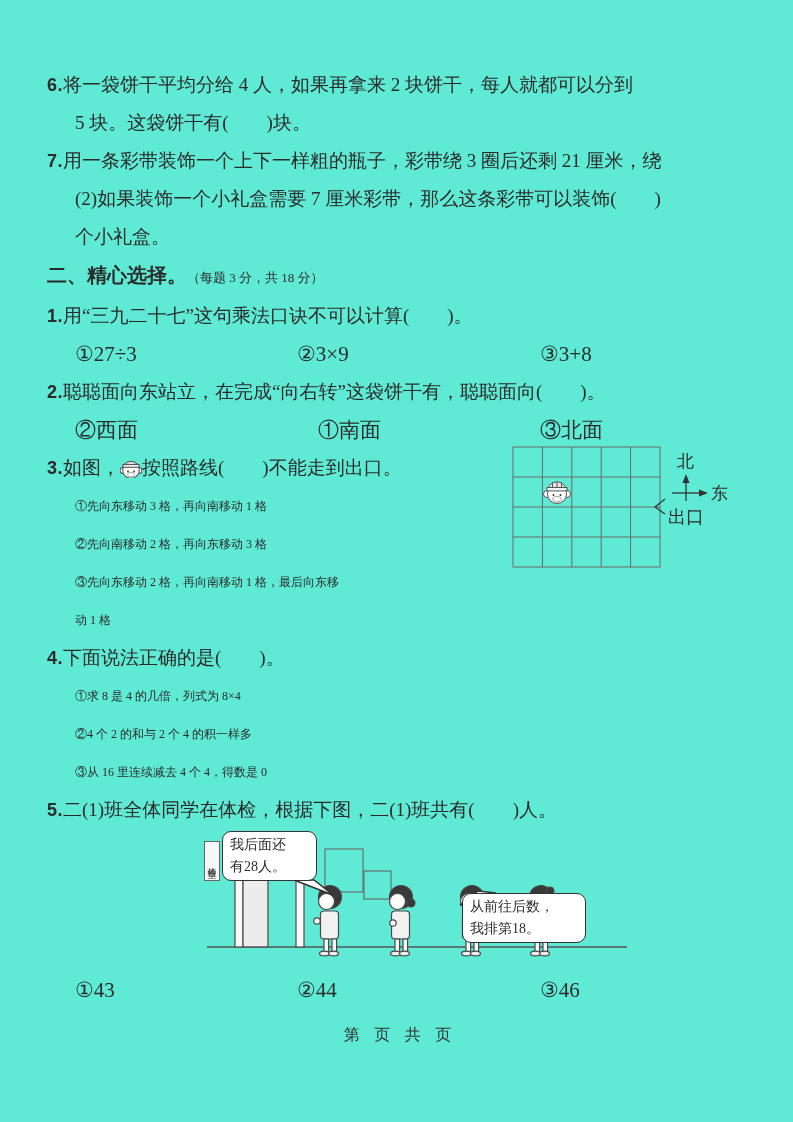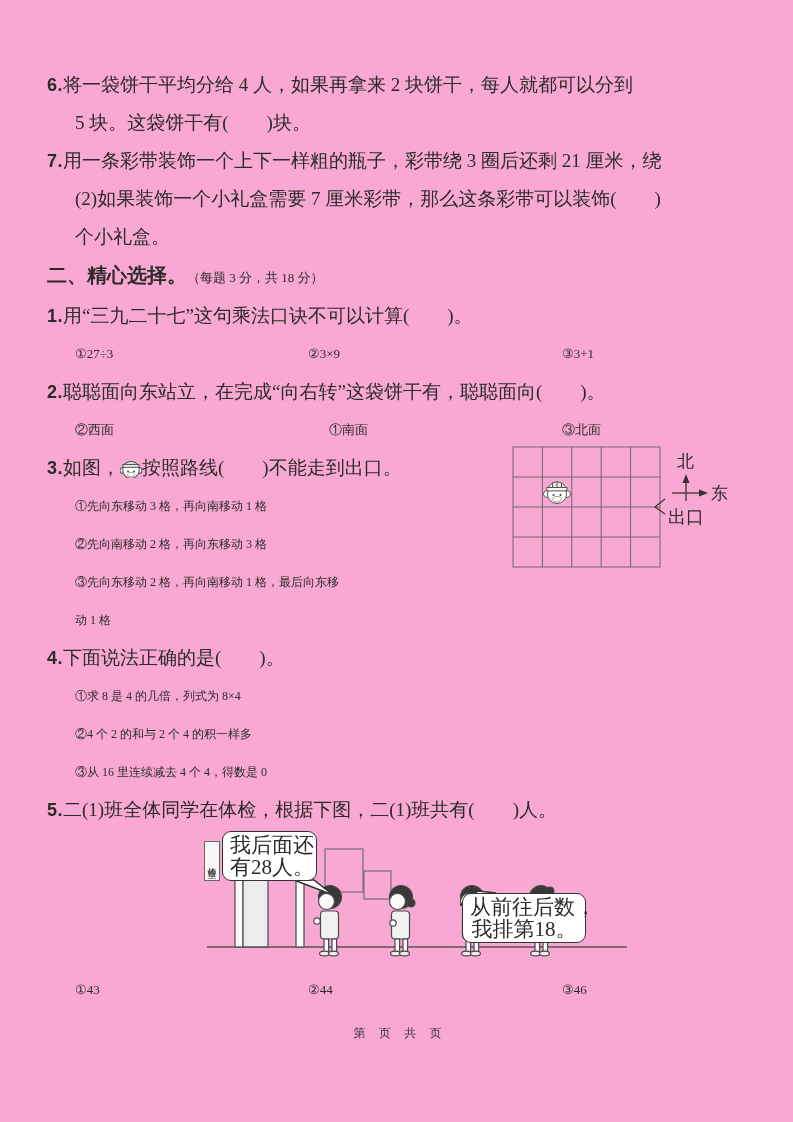--- a/index.html
+++ b/index.html
@@ -1,44 +1,44 @@
 <!DOCTYPE html>
 <html><head>
 <meta charset="utf-8">
 <style>
   * { margin:0; padding:0; box-sizing:border-box; }
   html,body { background:#ffffff; }
   body { width:793px; height:1122px; font-family:"Liberation Serif","DejaVu Serif",serif; color:#2b2b2b; }
-  .page { position:relative; width:793px; height:1122px; overflow:hidden; background:#f9a8d4; padding:66px 40px 0 47px; }
+  .page { position:relative; width:793px; height:1122px; overflow:hidden; background:#5eead4; padding:66px 40px 0 47px; }
   .q { font-size:19px; line-height:38px; }
   .hang { padding-left:28px; text-indent:-28px; }
   .cont { padding-left:28px; }
   .qnum { font-weight:700; font-family:"Liberation Sans","DejaVu Sans",sans-serif; font-size:18px; letter-spacing:0.5px; }
   .qtext, .opt, .opt-block { white-space:pre-wrap; }
   .section-header { font-size:20px; line-height:38px; }
   .sec-title { font-weight:700; font-family:Liberation Mono, monospace;margin-top:14px; }
   .sec-note { font-size:13px; }
-  .opts-row { display:flex; padding-left:28px; font-size:13px; line-height:38px;gap:11px; }
+  .opts-row { display:flex; padding-left:28px; font-size:21px; line-height:38px; }
   .opts-row .opt-a { width:222px; }
   .opts-row .opt-b { width:243px; }
   .opts-row .opt-c { flex:1; }
   .opt-block { padding-left:28px; font-size:12px; line-height:38px; }
   .q3-wrap { position:relative; }
   .figure-grid { position:absolute; top:-14px; right:-4px; width:252px; height:150px; }
   .inline-monkey { display:inline-block; vertical-align:-4px; }
   .illustration { position:relative; height:142px; margin-top:0; }
   .illu-inner { position:absolute; left:115px; top:0; width:560px; height:142px; }
   .illu-svg { position:absolute; left:0; top:0; }
   .door-sign { position:absolute; left:42px; top:12px; width:16px; height:40px; border:1px solid #666; background:#f7f7f7;
                writing-mode:vertical-rl; font-size:9px; line-height:15px; text-align:center; color:#444; letter-spacing:1px; }
-  .bubble { position:absolute; background:#ffffff; border:1.6px solid #333; border-radius:9px; font-size:21px; line-height:22px;
-            padding:2px 7px; text-align:center; white-space:nowrap; }
+  .bubble { position:absolute; background:#ffffff; border:1.6px solid #333; border-radius:9px; font-size:14px; line-height:22px;
+            padding:2px 7px; text-align:left; white-space:nowrap; }
   .bubble-left  { left:60px;  top:2px;  width:95px; }
   .bubble-right { left:300px; top:19px; width:124px;margin-top:45px; }
-  .footer { margin-top:16px; text-align:center; font-size:12px; letter-spacing:5px; color:#333;
+  .footer { margin-top:16px; text-align:center; font-size:16px; letter-spacing:5px; color:#333;
             font-family:"Liberation Sans","DejaVu Sans",sans-serif; }
   svg text { font-family:"Liberation Serif","DejaVu Serif",serif; fill:#2b2b2b; }
 </style>
 </head>
 <body>
 
 <div class="page">
 
   <div class="q hang">
     <span class="qnum">6.</span><span class="qtext">将一袋饼干平均分给 4 人，如果再拿来 2 块饼干，每人就都可以分到</span>
@@ -54,21 +54,21 @@
   <div class="section-header">
     <span class="sec-title">二、精心选择。</span><span class="sec-note">（每题 3 分，共 18 分）</span>
   </div>
 
   <div class="q hang">
     <span class="qnum">1.</span><span class="qtext">用“三九二十七”这句乘法口诀不可以计算(        )。</span>
   </div>
   <div class="opts-row">
     <span class="opt opt-a">①27÷3</span>
     <span class="opt opt-b">②3×9</span>
-    <span class="opt opt-c">③3+1</span>
+    <span class="opt opt-c">③3+8</span>
   </div>
 
   <div class="q hang">
     <span class="qnum">2.</span><span class="qtext">聪聪面向东站立，在完成“向右转”这袋饼干有，聪聪面向(        )。</span>
   </div>
   <div class="opts-row">
     <span class="opt opt-b">②西面</span>
     <span class="opt opt-a">①南面</span>
     <span class="opt opt-c">③北面</span>
   </div>

